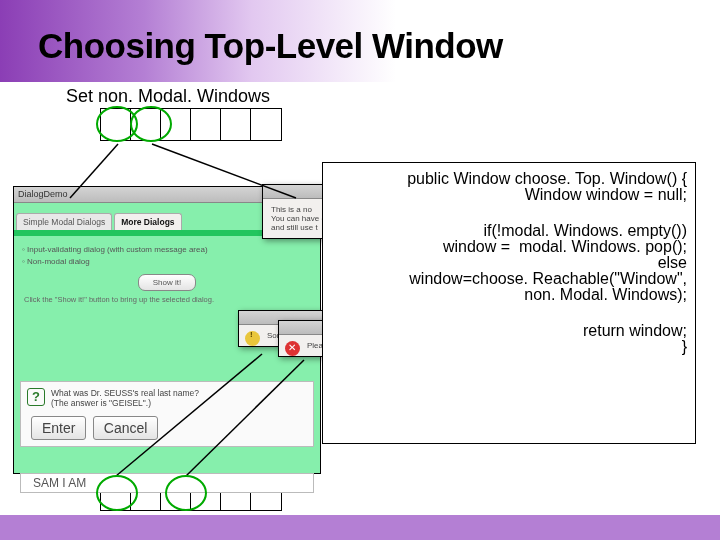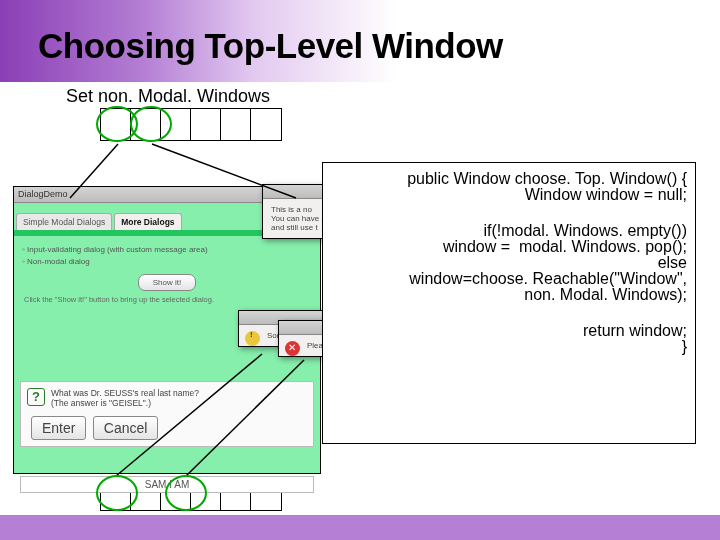--- a/index.html
+++ b/index.html
@@ -170,24 +170,23 @@
     background: linear-gradient(#fff,#e4e4e4);
     margin-right: 4px;
   }
   .dd-input {
     position: absolute;
     left: 6px;
     right: 6px;
     bottom: -20px;
     border: 1px solid #bbb;
     background: #fff;
-    font-size: 10px;
+    font-size: 12px;
     padding: 2px 12px;
     color: #555;
-    text-align: center;
   }
 
   .fg-dialog {
     position: absolute;
     border: 1px solid #000;
     background: #f2f0ee;
     box-shadow: 2px 2px 6px rgba(0,0,0,.4);
     font-size: 8px;
     color: #444;
     z-index: 30;

